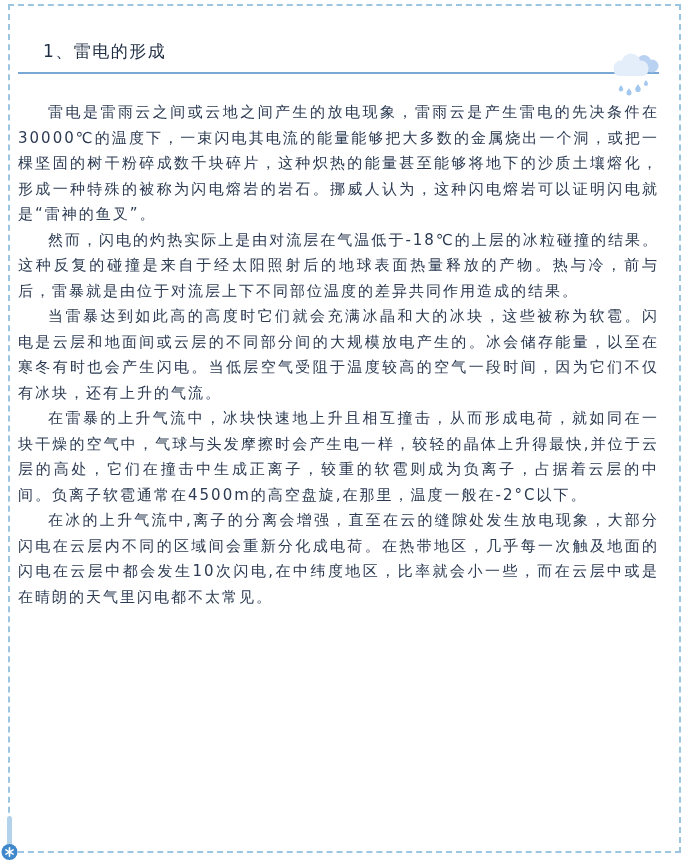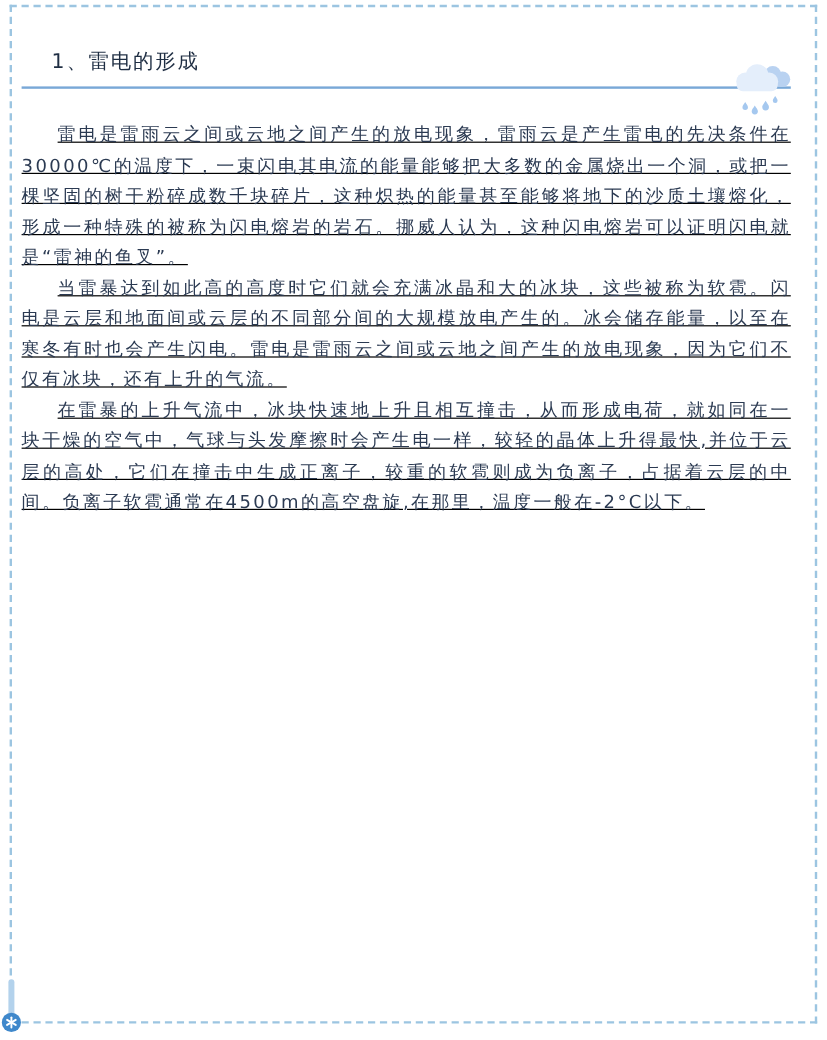--- a/index.html
+++ b/index.html
@@ -37,21 +37,20 @@
   }
   .title-block h1 {
     margin: 0;
     font-size: 17px;
     font-weight: 500;
     letter-spacing: 1.5px;
     color: #1f2e43;
   }
   .article-body {
     margin-top: 26px;
-    text-decoration: underline;
   }
   .article-body p {
     margin: 0;
     font-size: 15px;
     line-height: 25.5px;
     letter-spacing: 2px;
     color: #2b3a52;
     text-align: justify;
     text-indent: 2em;
   }
@@ -73,22 +72,24 @@
 
 <div class="dashed-frame"></div>
 
 <div class="content">
   <div class="title-block">
     <h1>1、雷电的形成</h1>
   </div>
 
   <div class="article-body">
     <p>雷电是雷雨云之间或云地之间产生的放电现象，雷雨云是产生雷电的先决条件在30000℃的温度下，一束闪电其电流的能量能够把大多数的金属烧出一个洞，或把一棵坚固的树干粉碎成数千块碎片，这种炽热的能量甚至能够将地下的沙质土壤熔化，形成一种特殊的被称为闪电熔岩的岩石。挪威人认为，这种闪电熔岩可以证明闪电就是“雷神的鱼叉”。</p>
-    <p>当雷暴达到如此高的高度时它们就会充满冰晶和大的冰块，这些被称为软雹。闪电是云层和地面间或云层的不同部分间的大规模放电产生的。冰会储存能量，以至在寒冬有时也会产生闪电。雷电是雷雨云之间或云地之间产生的放电现象，因为它们不仅有冰块，还有上升的气流。</p>
+    <p>然而，闪电的灼热实际上是由对流层在气温低于-18℃的上层的冰粒碰撞的结果。这种反复的碰撞是来自于经太阳照射后的地球表面热量释放的产物。热与冷，前与后，雷暴就是由位于对流层上下不同部位温度的差异共同作用造成的结果。</p>
+    <p>当雷暴达到如此高的高度时它们就会充满冰晶和大的冰块，这些被称为软雹。闪电是云层和地面间或云层的不同部分间的大规模放电产生的。冰会储存能量，以至在寒冬有时也会产生闪电。当低层空气受阻于温度较高的空气一段时间，因为它们不仅有冰块，还有上升的气流。</p>
     <p>在雷暴的上升气流中，冰块快速地上升且相互撞击，从而形成电荷，就如同在一块干燥的空气中，气球与头发摩擦时会产生电一样，较轻的晶体上升得最快,并位于云层的高处，它们在撞击中生成正离子，较重的软雹则成为负离子，占据着云层的中间。负离子软雹通常在4500m的高空盘旋,在那里，温度一般在-2°C以下。</p>
+    <p>在冰的上升气流中,离子的分离会增强，直至在云的缝隙处发生放电现象，大部分闪电在云层内不同的区域间会重新分化成电荷。在热带地区，几乎每一次触及地面的闪电在云层中都会发生10次闪电,在中纬度地区，比率就会小一些，而在云层中或是在晴朗的天气里闪电都不太常见。</p>
   </div>
 </div>
 
 <svg class="cloud-icon" width="56" height="46" viewBox="0 0 56 46" aria-hidden="true">
 
   <g fill="#b9d2f1">
     <circle cx="36" cy="10" r="7"></circle>
     <circle cx="44" cy="14" r="6.5"></circle>
     <rect x="33" y="11" width="15" height="9" rx="4.5"></rect>
   </g>

